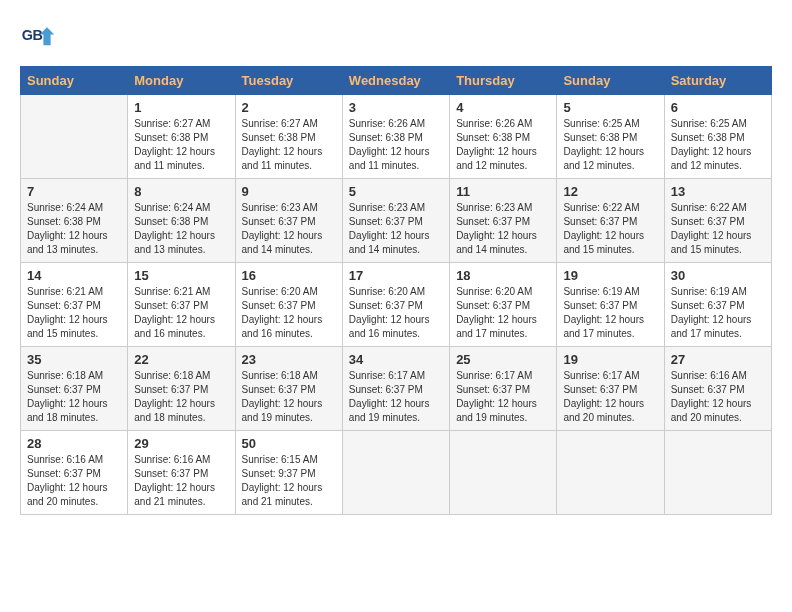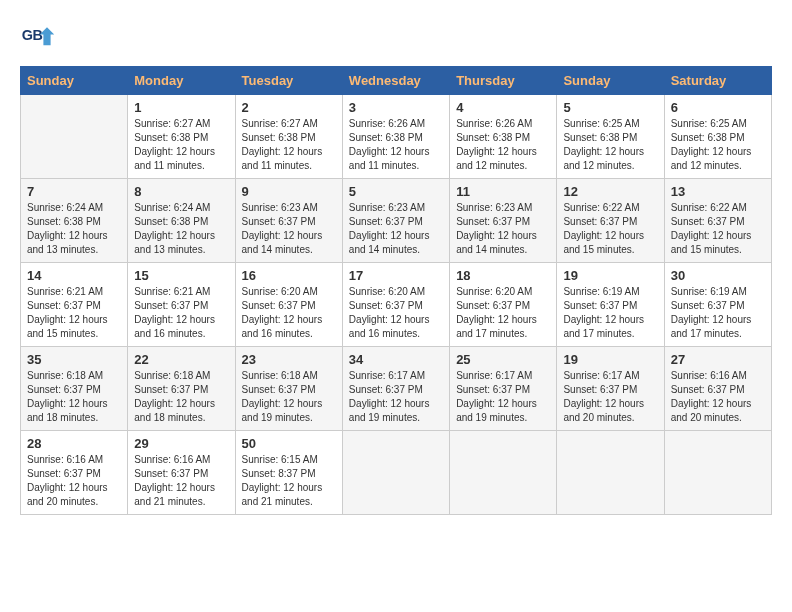--- a/index.html
+++ b/index.html
@@ -332,21 +332,21 @@
         <td>
           <span class="day-num">29</span>
           <div class="day-info" style="white-space: pre-line;">Sunrise: 6:16 AM
 Sunset: 6:37 PM
 Daylight: 12 hours
 and 21 minutes.</div>
         </td>
         <td>
           <span class="day-num">50</span>
           <div class="day-info" style="white-space: pre-line;">Sunrise: 6:15 AM
-Sunset: 8:37 PM
+Sunset: 9:37 PM
 Daylight: 12 hours
 and 21 minutes.</div>
         </td>
         <td class="empty-cell"></td>
         <td class="empty-cell"></td>
         <td class="empty-cell"></td>
         <td class="empty-cell"></td>
       </tr>
     </tbody>
 </table>

